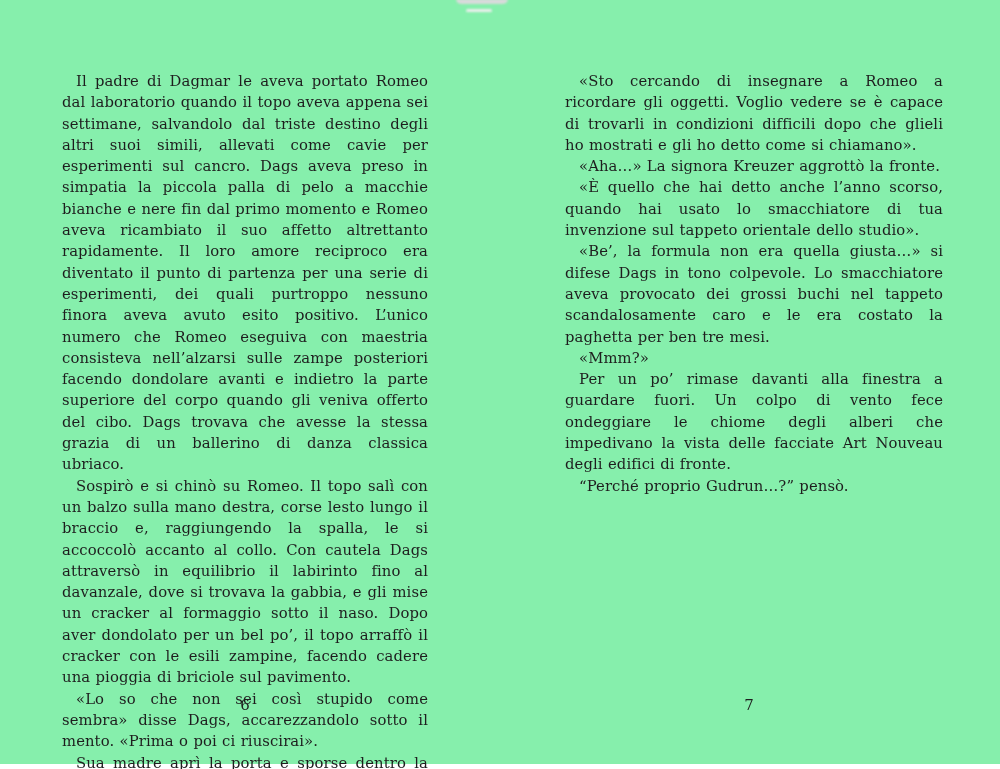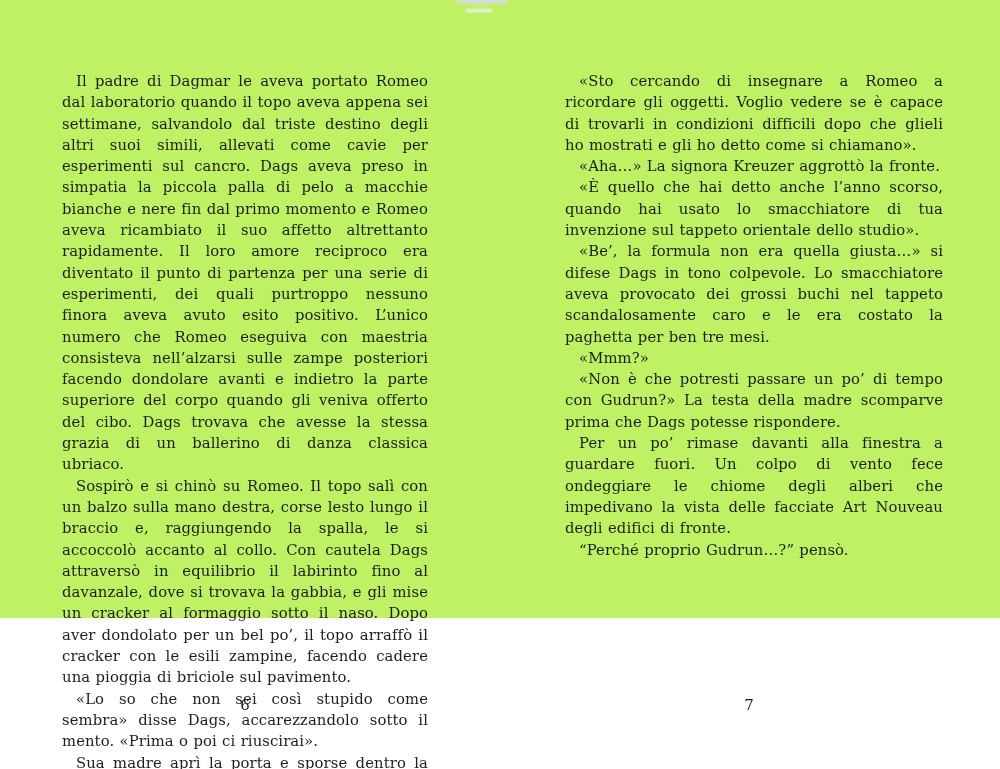--- a/index.html
+++ b/index.html
@@ -6,22 +6,22 @@
     margin: 0;
     padding: 0;
     width: 1000px;
     height: 769px;
     background: #ffffff;
     overflow: hidden;
   }
   .spread {
     position: relative;
     width: 1000px;
-    height: 618px;
-    background: #bef264;
+    height: 764px;
+    background: #86efac;
     font-family: "DejaVu Serif", "Liberation Serif", serif;
     color: #1e1e1e;
   }
   .text-col {
     position: absolute;
     top: 70px;
   }
   .page-left .text-col {
     left: 62px;
     width: 366px;
@@ -96,20 +96,19 @@
     <div class="page-number">6</div>
   </div>
 
   <div class="page page-right">
     <div class="text-col">
         <p>«Sto cercando di insegnare a Romeo a ricordare gli oggetti. Voglio vedere se è capace di trovarli in condizioni difficili dopo che glieli ho mostrati e gli ho detto come si chiamano».</p>
         <p>«Aha…» La signora Kreuzer aggrottò la fronte.</p>
         <p>«È quello che hai detto anche l’anno scorso, quando hai usato lo smacchiatore di tua invenzione sul tappeto orientale dello studio».</p>
         <p>«Be’, la formula non era quella giusta…» si difese Dags in tono colpevole. Lo smacchiatore aveva provocato dei grossi buchi nel tappeto scandalosamente caro e le era costato la paghetta per ben tre mesi.</p>
         <p>«Mmm?»</p>
-        <p>«Non è che potresti passare un po’ di tempo con Gudrun?» La testa della madre scomparve prima che Dags potesse rispondere.</p>
         <p>Per un po’ rimase davanti alla finestra a guardare fuori. Un colpo di vento fece ondeggiare le chiome degli alberi che impedivano la vista delle facciate Art Nouveau degli edifici di fronte.</p>
         <p>“Perché proprio Gudrun…?” pensò.</p>
       </div>
     <div class="page-number">7</div>
   </div>
 
 </div>
 
 </body></html>

